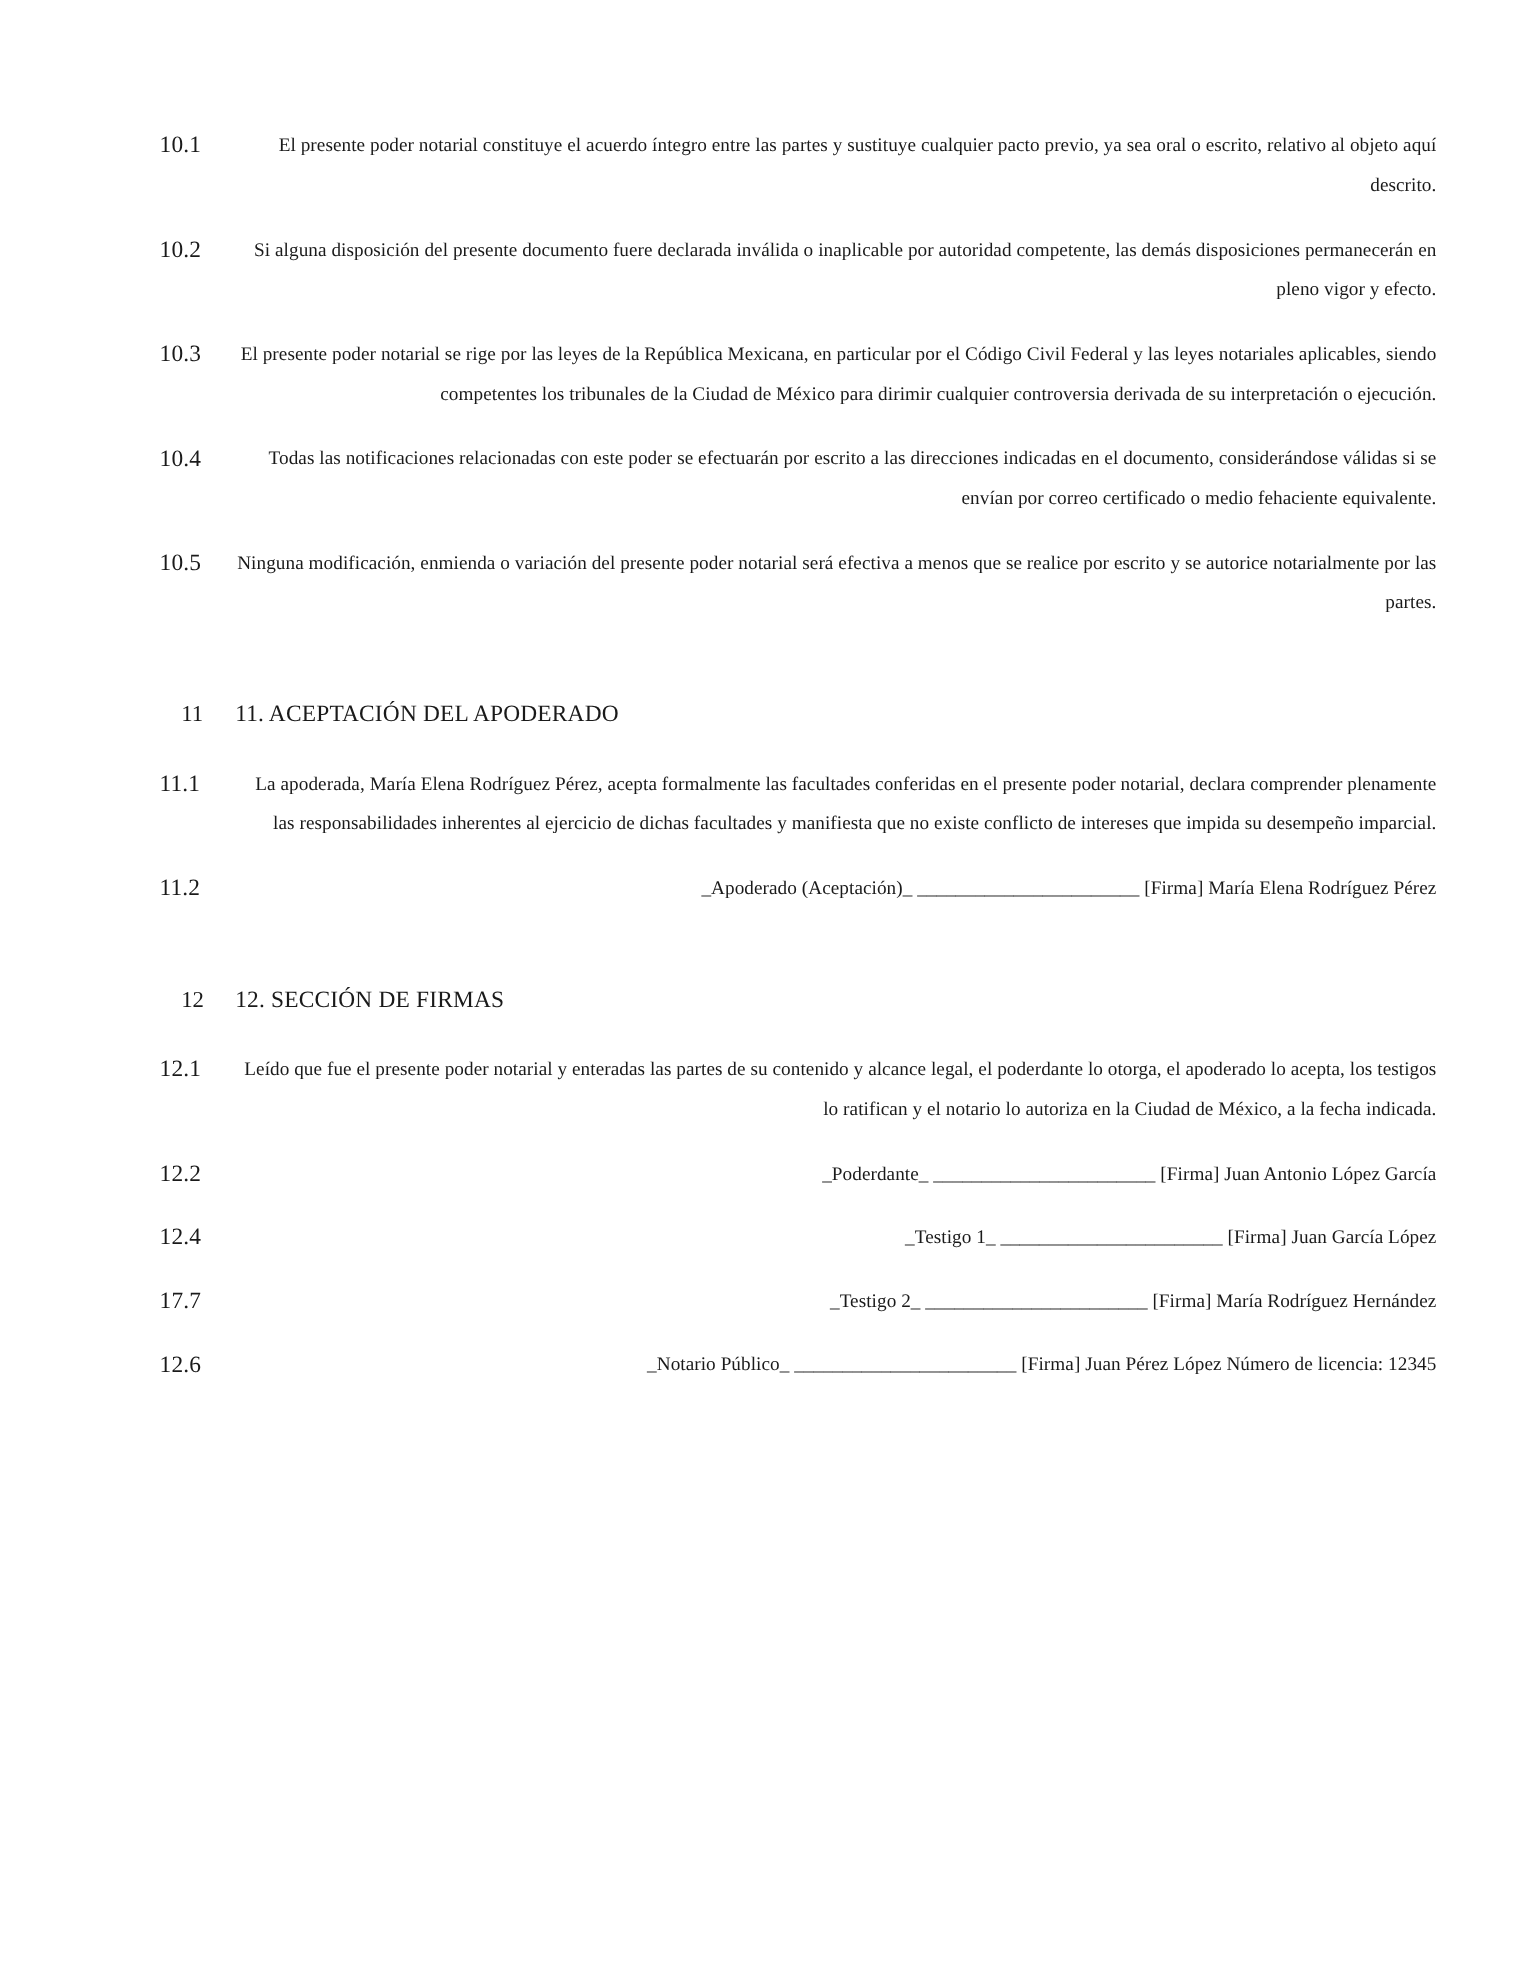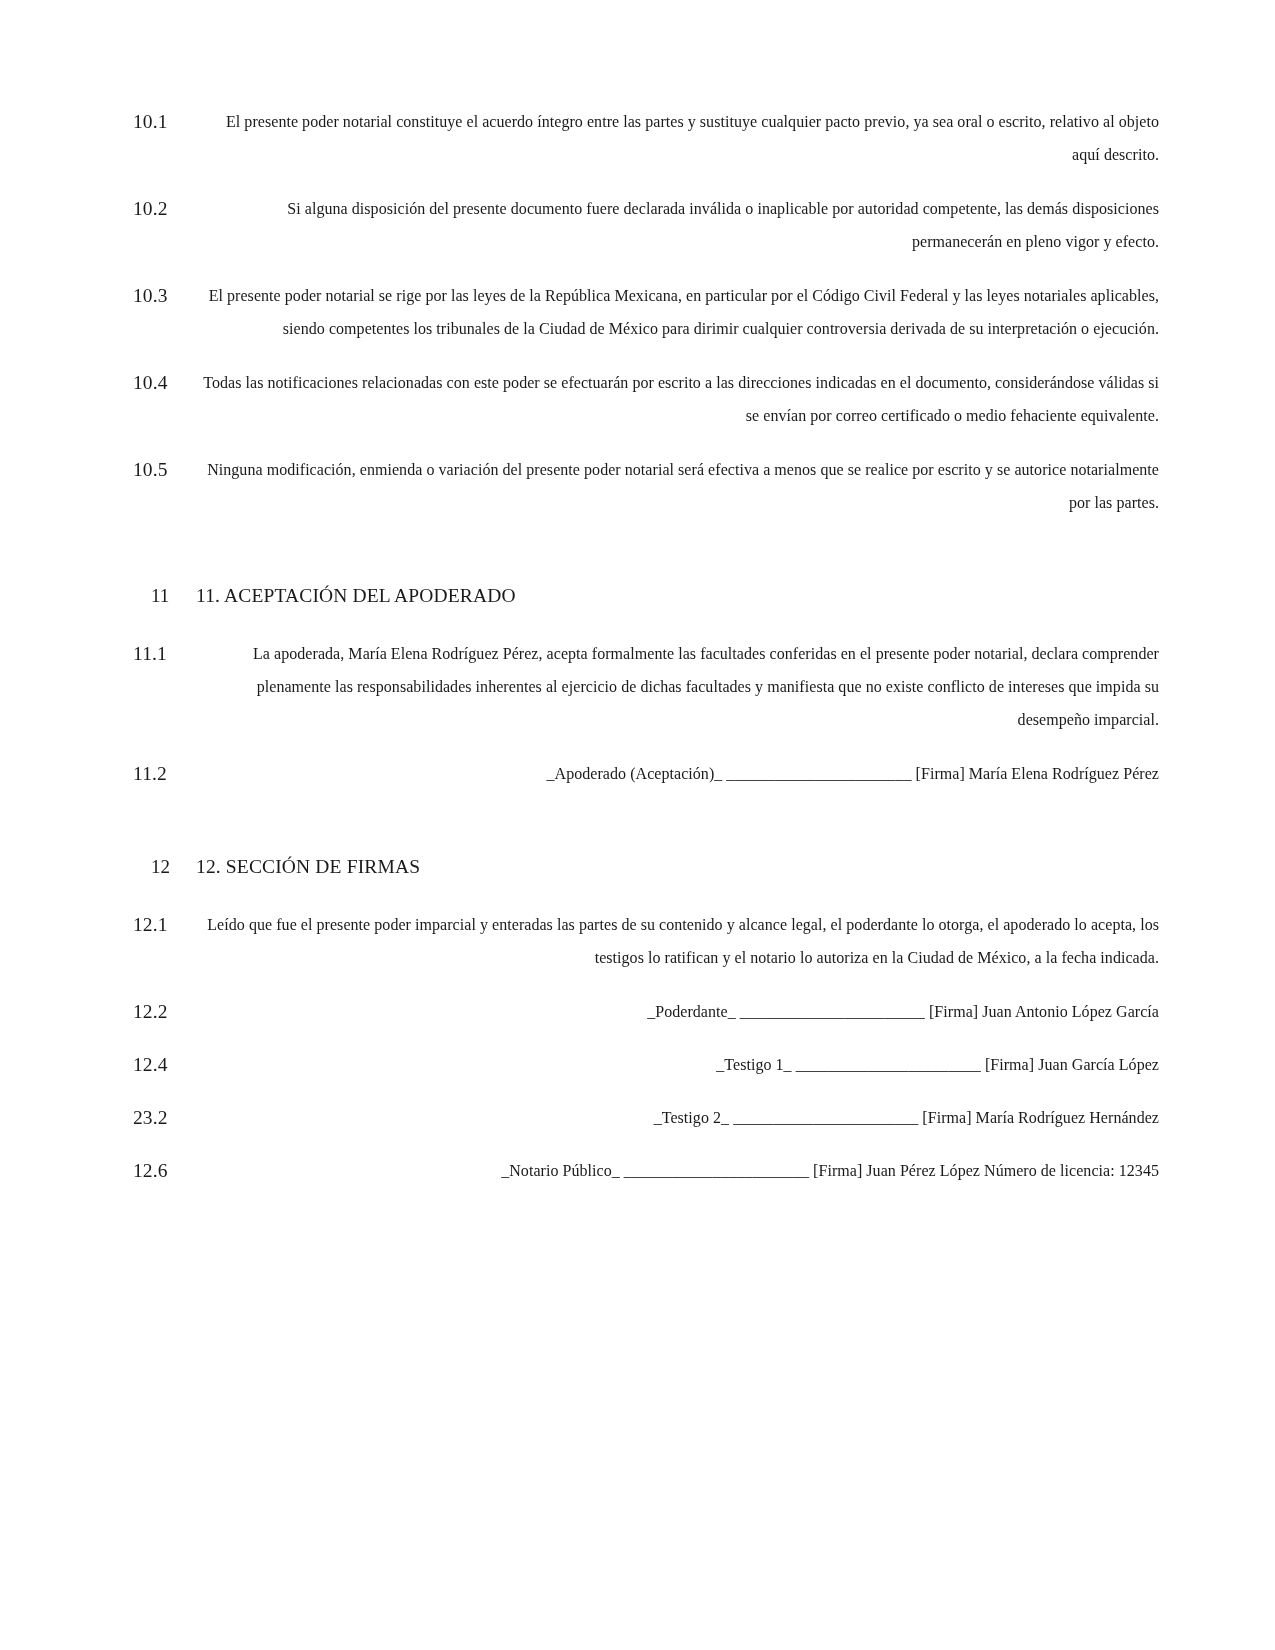--- a/index.html
+++ b/index.html
@@ -13,21 +13,21 @@
     color: #1a1a1a;
     -webkit-font-smoothing: antialiased;
   }
   .page {
     position: relative;
     width: 1275px;
     height: 1650px;
     margin: 0 auto;
     background: #ffffff;
     box-sizing: border-box;
-    padding: 105px 116px 90px 133px;
+    padding: 105px 78px 90px 133px;
     overflow: hidden;
   }
   .doc-body {
     width: 100%;
   }
 
   
   .clause {
     display: flex;
     align-items: flex-start;
@@ -119,36 +119,36 @@
       <div class="clause-text">_Apoderado (Aceptación)_ _______________________ [Firma] María Elena Rodríguez Pérez</div>
     </div>
 
     <div class="heading">
       <div class="heading-num">12</div>
       <div class="heading-text">12. SECCIÓN DE FIRMAS</div>
     </div>
 
     <div class="clause">
       <div class="clause-num">12.1</div>
-      <div class="clause-text">Leído que fue el presente poder imparcial y enteradas las partes de su contenido y alcance legal, el poderdante lo otorga, el apoderado lo acepta, los testigos lo ratifican y el notario lo autoriza en la Ciudad de México, a la fecha indicada.</div>
+      <div class="clause-text">Leído que fue el presente poder notarial y enteradas las partes de su contenido y alcance legal, el poderdante lo otorga, el apoderado lo acepta, los testigos lo ratifican y el notario lo autoriza en la Ciudad de México, a la fecha indicada.</div>
     </div>
 
     <div class="clause sig-row">
       <div class="clause-num">12.2</div>
       <div class="clause-text">_Poderdante_ _______________________ [Firma] Juan Antonio López García</div>
     </div>
 
 
     <div class="clause sig-row">
       <div class="clause-num">12.4</div>
       <div class="clause-text">_Testigo 1_ _______________________ [Firma] Juan García López</div>
     </div>
 
     <div class="clause sig-row">
-      <div class="clause-num">23.2</div>
+      <div class="clause-num">17.7</div>
       <div class="clause-text">_Testigo 2_ _______________________ [Firma] María Rodríguez Hernández</div>
     </div>
 
     <div class="clause sig-row">
       <div class="clause-num">12.6</div>
       <div class="clause-text">_Notario Público_ _______________________ [Firma] Juan Pérez López Número de licencia: 12345</div>
     </div>
 
   </div>
 </div>

